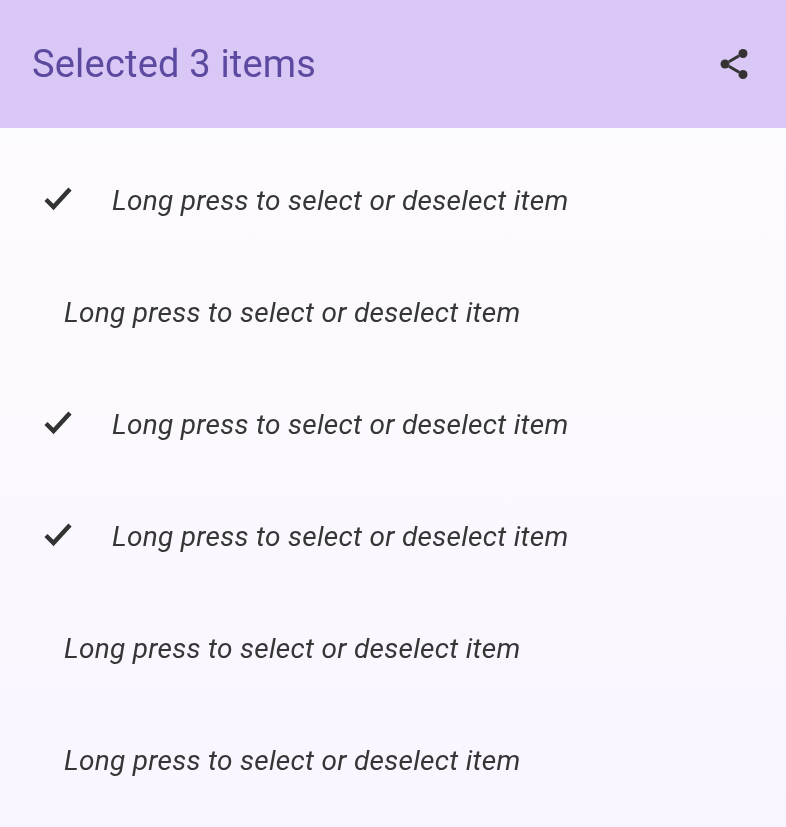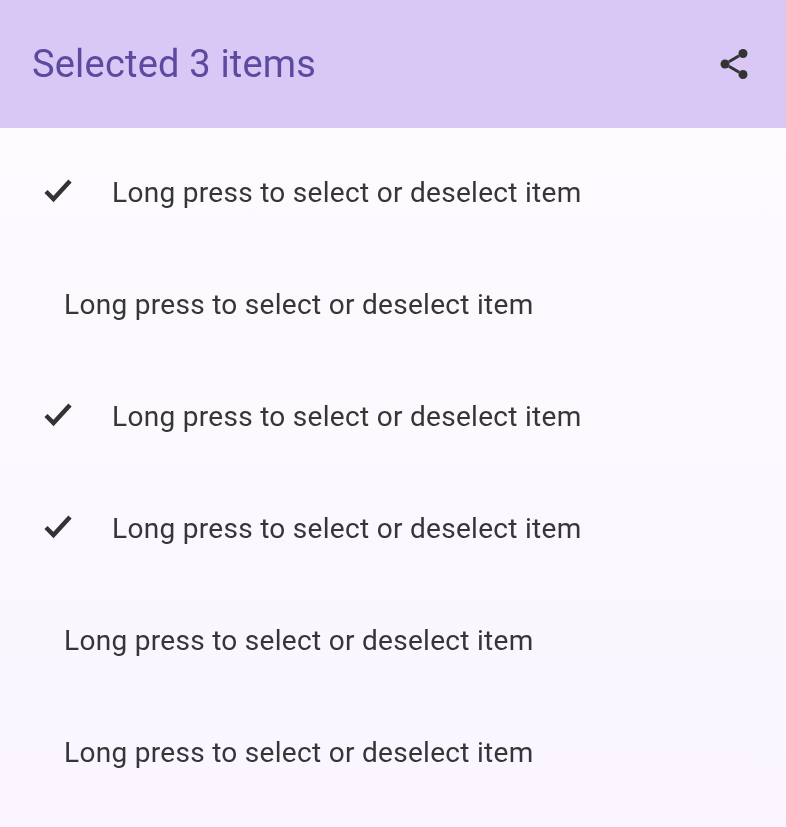--- a/index.html
+++ b/index.html
@@ -33,21 +33,22 @@
       height: 40px;
       display: flex;
       align-items: center;
       justify-content: center;
       cursor: pointer;
     }
     .share-icon svg {
       fill: #333333;
     }
     .list {
-      padding-top: 8px;
+      padding-top: 16px;
+      font-style: italic;
     }
     .list-item {
       display: flex;
       align-items: center;
       height: 112px;
       padding-left: 40px;
       cursor: pointer;
       user-select: none;
     }
     .check-slot {

